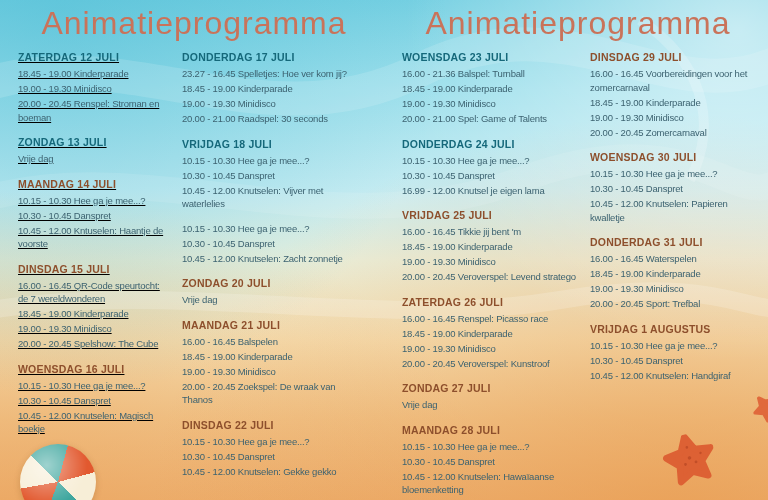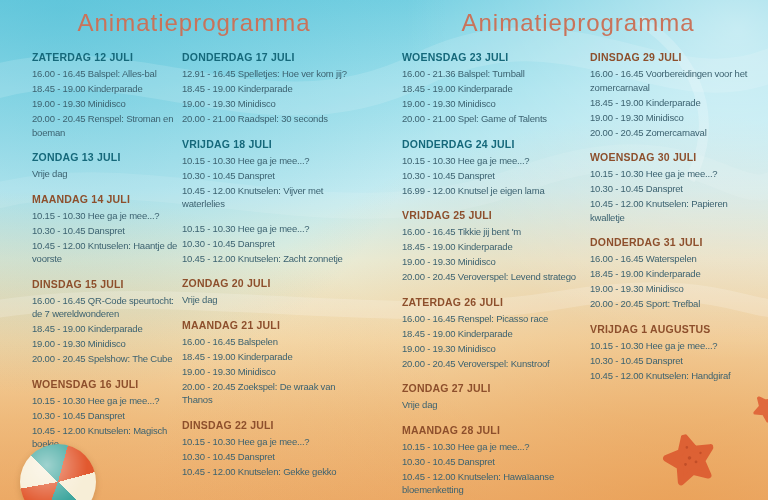--- a/index.html
+++ b/index.html
@@ -9,27 +9,27 @@
     background:
       radial-gradient(circle at 96% 6%, rgba(255,255,255,0.55), rgba(255,255,255,0) 38%),
       radial-gradient(circle at 8% 2%, rgba(70,185,210,0.45), rgba(70,185,210,0) 45%),
       radial-gradient(ellipse at 88% 102%, rgba(232,150,70,0.55), rgba(232,150,70,0) 55%),
       radial-gradient(ellipse at 2% 104%, rgba(235,160,85,0.5), rgba(235,160,85,0) 45%),
       linear-gradient(180deg,#76d0e2 0%,#9fe0ec 18%,#c6ecf2 38%,#e9f0dd 52%,#f5e2b8 68%,#f1c890 84%,#edb274 100%);
   }
   .swirls{position:absolute;inset:0;pointer-events:none;}
   .title{
     position:absolute;top:4px;height:40px;text-align:center;
-    font-size:24px;font-weight:400;letter-spacing:1px;color:var(--title,#c9735a);
+    font-size:32px;font-weight:400;letter-spacing:1px;color:var(--title,#c9735a);
     line-height:38px;
   }
   #title-left{left:24px;width:340px;}
   #title-right{left:408px;width:340px;}
   .col{position:absolute;top:50px;}
-  #col-0{left:32px;width:152px;}
+  #col-0{left:18px;width:152px;text-decoration:underline;}
   #col-1{left:182px;width:180px;}
   #col-2{left:402px;width:181px;}
   #col-3{left:590px;width:172px;}
   .section{margin-bottom:11px;}
   .date-header{
     font-size:10.5px;font-weight:700;letter-spacing:0.2px;
     line-height:14px;margin-bottom:3px;text-transform:uppercase;
   }
   .date-header.teal{color:var(--teal,#15687a);}
   .date-header.brown{color:var(--brown,#8d4f2c);}
@@ -63,21 +63,20 @@
     <path d="M 640 20 C 700 60, 720 120, 690 180" fill="none" stroke="rgba(255,255,255,0.20)" stroke-width="10"></path>
   </svg>
 
   <div class="title" id="title-left">Animatieprogramma</div>
   <div class="title" id="title-right">Animatieprogramma</div>
 
   <div>
     <div class="col" id="col-0">
         <div class="section">
           <div class="date-header teal">ZATERDAG 12 JULI</div>
-          <div class="item">16.00 - 16.45 Balspel: Alles-bal</div>
           <div class="item">18.45 - 19.00 Kinderparade</div>
           <div class="item">19.00 - 19.30 Minidisco</div>
           <div class="item">20.00 - 20.45 Renspel: Stroman en boeman</div>
         </div>
         <div class="section">
           <div class="date-header teal">ZONDAG 13 JULI</div>
           <div class="item">Vrije dag</div>
         </div>
         <div class="section">
           <div class="date-header brown">MAANDAG 14 JULI</div>
@@ -95,21 +94,21 @@
         <div class="section">
           <div class="date-header brown">WOENSDAG 16 JULI</div>
           <div class="item">10.15 - 10.30 Hee ga je mee...?</div>
           <div class="item">10.30 - 10.45 Danspret</div>
           <div class="item">10.45 - 12.00 Knutselen: Magisch boekje</div>
         </div>
       </div>
     <div class="col" id="col-1">
         <div class="section">
           <div class="date-header teal">DONDERDAG 17 JULI</div>
-          <div class="item">12.91 - 16.45 Spelletjes: Hoe ver kom jij?</div>
+          <div class="item">23.27 - 16.45 Spelletjes: Hoe ver kom jij?</div>
           <div class="item">18.45 - 19.00 Kinderparade</div>
           <div class="item">19.00 - 19.30 Minidisco</div>
           <div class="item">20.00 - 21.00 Raadspel: 30 seconds</div>
         </div>
         <div class="section">
           <div class="date-header teal">VRIJDAG 18 JULI</div>
           <div class="item">10.15 - 10.30 Hee ga je mee...?</div>
           <div class="item">10.30 - 10.45 Danspret</div>
           <div class="item">10.45 - 12.00 Knutselen: Vijver met waterlelies</div>
         </div>

